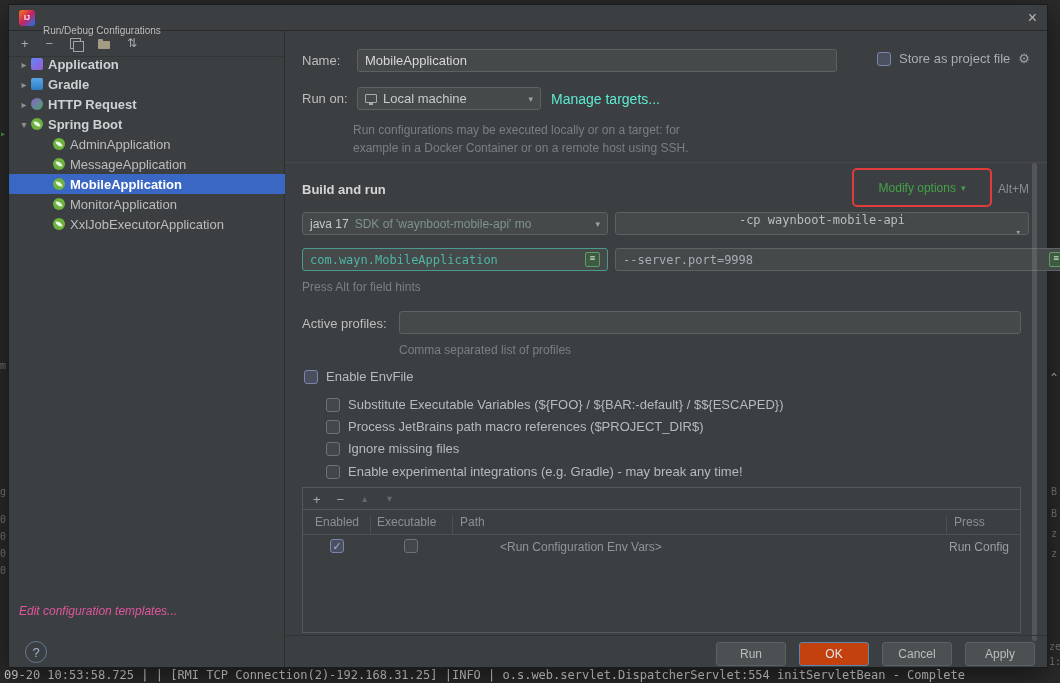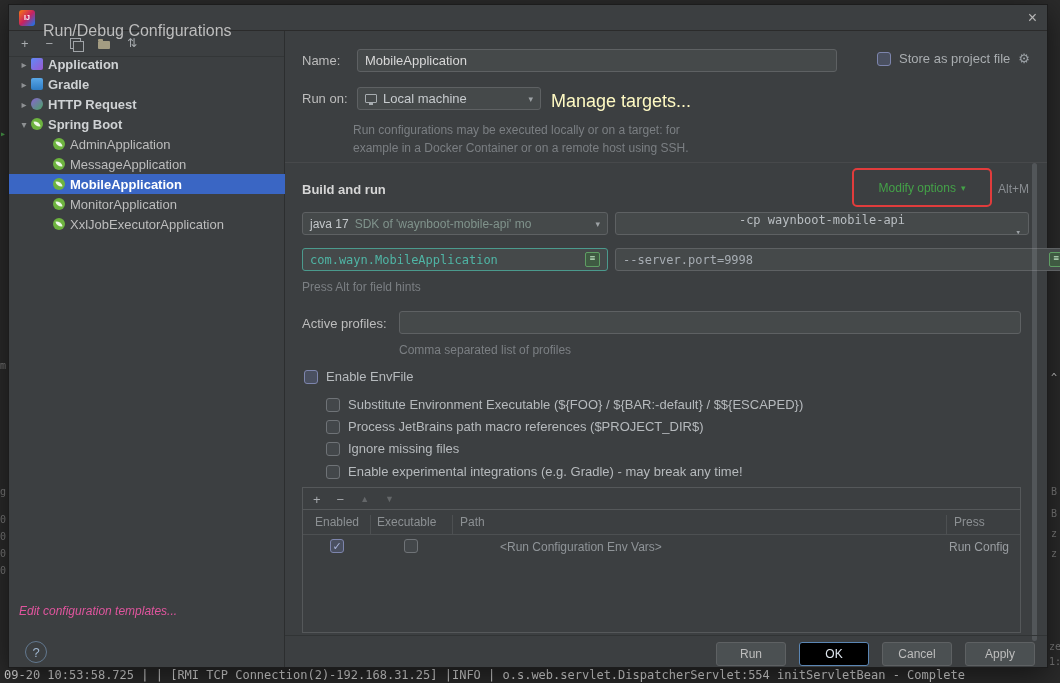--- a/index.html
+++ b/index.html
@@ -5,21 +5,21 @@
   html,body{margin:0;padding:0;background:#232323;}
   body{width:1060px;height:683px;overflow:hidden;font-family:"Liberation Sans",sans-serif;-webkit-font-smoothing:antialiased;}
   .screen{position:relative;width:1060px;height:683px;background:#2b2b2b;overflow:hidden;}
   .frag{position:absolute;font-family:"DejaVu Sans Mono",monospace;font-size:10px;color:#7a7a7a;}
   .log{position:absolute;left:4px;top:668px;width:1056px;height:15px;font-family:"DejaVu Sans Mono",monospace;font-size:12px;color:#dcdcdc;white-space:nowrap;overflow:hidden;}
 
   
   .dialog{position:absolute;left:8px;top:4px;width:1040px;height:664px;background:#3c3f41;border:1px solid #1c1c1c;box-sizing:border-box;box-shadow:0 8px 30px rgba(0,0,0,.55);}
   .titlebar{position:absolute;left:0;top:0;right:0;height:26px;display:flex;align-items:center;padding:0 10px;border-bottom:1px solid #2b2b2b;box-sizing:border-box;}
   .ij-logo{width:16px;height:16px;border-radius:3px;background:linear-gradient(135deg,#f97a12,#c9225f 50%,#0a7cfa);color:#fff;font-size:7px;font-weight:bold;display:flex;align-items:center;justify-content:center;margin-right:8px;flex:none;}
-  .title-text{font-size:16px;color:#bdbdbd;margin-top:26px;}
+  .title-text{font-size:10px;color:#bdbdbd;margin-top:26px;}
   .close-x{margin-left:auto;color:#b6b6b6;font-size:16px;line-height:16px;cursor:pointer;}
 
   
   .sidebar{position:absolute;left:0;top:26px;width:276px;bottom:0;border-right:1px solid #2c2e2f;box-sizing:border-box;}
   .tree-toolbar{position:absolute;left:0;top:0;width:100%;height:26px;display:flex;align-items:center;gap:17px;padding-left:12px;box-sizing:border-box;color:#a9adb0;border-bottom:1px solid #333637;}
   .tico{font-size:13px;line-height:13px;cursor:pointer;}
   .copyico{width:9px;height:9px;border:1px solid #a0a4a8;position:relative;}
   .copyico::after{content:'';position:absolute;left:2px;top:2px;width:9px;height:9px;border:1px solid #a0a4a8;background:#3c3f41;}
   .foldico{width:12px;height:8px;background:#a39c82;border-radius:1px;position:relative;margin-top:2px;}
   .foldico::before{content:'';position:absolute;top:-2px;left:0;width:5px;height:2px;background:#a39c82;border-radius:1px 1px 0 0;}
@@ -43,21 +43,21 @@
   .main{position:absolute;left:276px;top:26px;right:0;bottom:0;}
   .lbl{position:absolute;font-size:13px;color:#bdbdbd;white-space:nowrap;}
   .hint{position:absolute;font-size:12px;color:#7b7f83;white-space:nowrap;}
   .hsep{position:absolute;left:0;right:0;height:1px;background:#47494b;}
   .field{position:absolute;background:#45494a;border:1px solid #5e6163;border-radius:3px;height:23px;box-sizing:border-box;display:flex;align-items:center;padding:0 7px;font-size:12px;color:#b9bec2;white-space:nowrap;overflow:hidden;}
   .mono{font-family:"DejaVu Sans Mono",monospace;}
   .tealfield{border-color:#4b9a8d;}
   .tealtext{color:#4fb5a5;}
   .arrow{margin-left:auto;color:#9da2a6;font-size:9px;flex:none;padding-left:6px;}
   .txtinput{position:absolute;background:#45494a;border:1px solid #5e6163;border-radius:3px;box-sizing:border-box;color:#d8d8d8;font-size:13px;font-family:"Liberation Sans",sans-serif;padding:0 7px;outline:none;}
-  .link-pink{position:absolute;font-size:18px;color:#fef9c3;cursor:pointer;white-space:nowrap;}
+  .link-pink{position:absolute;font-size:14px;color:#5eead4;cursor:pointer;white-space:nowrap;}
   .link-green{color:#44a248;font-size:12px;cursor:pointer;white-space:nowrap;}
   .redbox{position:absolute;border:2px solid #e13c3c;border-radius:5px;display:flex;align-items:center;justify-content:center;gap:5px;box-sizing:border-box;}
   .monico{width:12px;height:9px;border:1px solid #a7acb0;border-radius:1px;position:relative;box-sizing:border-box;flex:none;margin-right:6px;}
   .monico::after{content:'';position:absolute;left:3px;bottom:-3px;width:4px;height:2px;background:#a7acb0;}
   .greenbox{width:13px;height:13px;border:1px solid #5f9e64;border-radius:2px;background:#3f5a42;color:#bfe3c2;font-size:9px;line-height:11px;text-align:center;flex:none;cursor:pointer;}
   .diag{display:inline-block;transform:rotate(45deg);color:#9aa0a5;font-size:12px;flex:none;cursor:pointer;}
   .cbrow{position:absolute;display:flex;align-items:center;gap:8px;font-size:13px;color:#b6babd;white-space:nowrap;}
   .checkbox{width:14px;height:14px;border:1px solid #6f7377;border-radius:3px;background:#43474a;box-sizing:border-box;flex:none;cursor:pointer;}
   .checkbox.tinted{border-color:#7d85ad;background:#4a5060;}
   .checkbox.checked{border-color:#7d85ad;color:#aab4da;font-size:11px;line-height:12px;text-align:center;background:#4a5060;}
@@ -65,21 +65,21 @@
   .tbar{position:absolute;border:1px solid #55585a;border-bottom:none;box-sizing:border-box;display:flex;align-items:center;gap:16px;padding-left:10px;color:#a7abaf;}
   .tbar .dim{color:#646769;font-size:9px;}
   .tbl{position:absolute;border:1px solid #55585a;box-sizing:border-box;font-size:12px;color:#8c9093;}
   .thead{position:relative;height:24px;border-bottom:1px solid #4d5052;}
   .thead span{position:absolute;top:5px;}
   .colsep{position:absolute;top:0;bottom:0;width:1px;background:#4d5052;}
   .trowdata{position:relative;height:24px;color:#8f9498;}
   .scrollthumb{position:absolute;width:5px;border-radius:3px;background:rgba(164,170,176,.22);cursor:pointer;}
   .footer-btns{position:absolute;display:flex;gap:13px;}
   .btn{height:24px;padding:0 14px;background:#4b5052;border:1px solid #5e6163;border-radius:3px;color:#bdbdbd;font-size:12px;display:flex;align-items:center;justify-content:center;min-width:70px;box-sizing:border-box;cursor:pointer;}
-  .btn.primary{background:#000000;border-color:#5b86b4;color:#dfe6ee;text-align:right;}
+  .btn.primary{background:#c2410c;border-color:#5b86b4;color:#dfe6ee;text-align:right;}
   .help-circle{position:absolute;width:20px;height:20px;border-radius:50%;border:1px solid #62788f;color:#9fb6cf;font-size:13px;display:flex;align-items:center;justify-content:center;cursor:pointer;}
 </style>
 </head>
 <body>
 
 <div class="screen">
 
   <span class="frag" style="left:0;top:128px;color:#4a9e4a;">▸</span>
   <span class="frag" style="left:0;top:360px;">m</span>
   <span class="frag" style="left:0;top:486px;">g</span>
@@ -213,21 +213,21 @@
       <span class="lbl" style="left:17px;top:285px;">Active profiles:</span>
       <input class="txtinput" style="left: 114px; top: 280px; width: 622px; height: 23px;" value="">
       <span class="hint" style="left:114px;top:312px;">Comma separated list of profiles</span>
 
       <div class="cbrow" style="left:19px;top:338px;">
         <span class="checkbox tinted"></span>
         <span>Enable EnvFile</span>
       </div>
       <div class="cbrow" style="left:41px;top:366px;">
         <span class="checkbox"></span>
-        <span>Substitute Environment Executable (${FOO} / ${BAR:-default} / $${ESCAPED})</span>
+        <span>Substitute Executable Variables (${FOO} / ${BAR:-default} / $${ESCAPED})</span>
       </div>
       <div class="cbrow" style="left:41px;top:388px;">
         <span class="checkbox"></span>
         <span>Process JetBrains path macro references ($PROJECT_DIR$)</span>
       </div>
       <div class="cbrow" style="left:41px;top:410px;">
         <span class="checkbox"></span>
         <span>Ignore missing files</span>
       </div>
       <div class="cbrow" style="left:41px;top:433px;">

